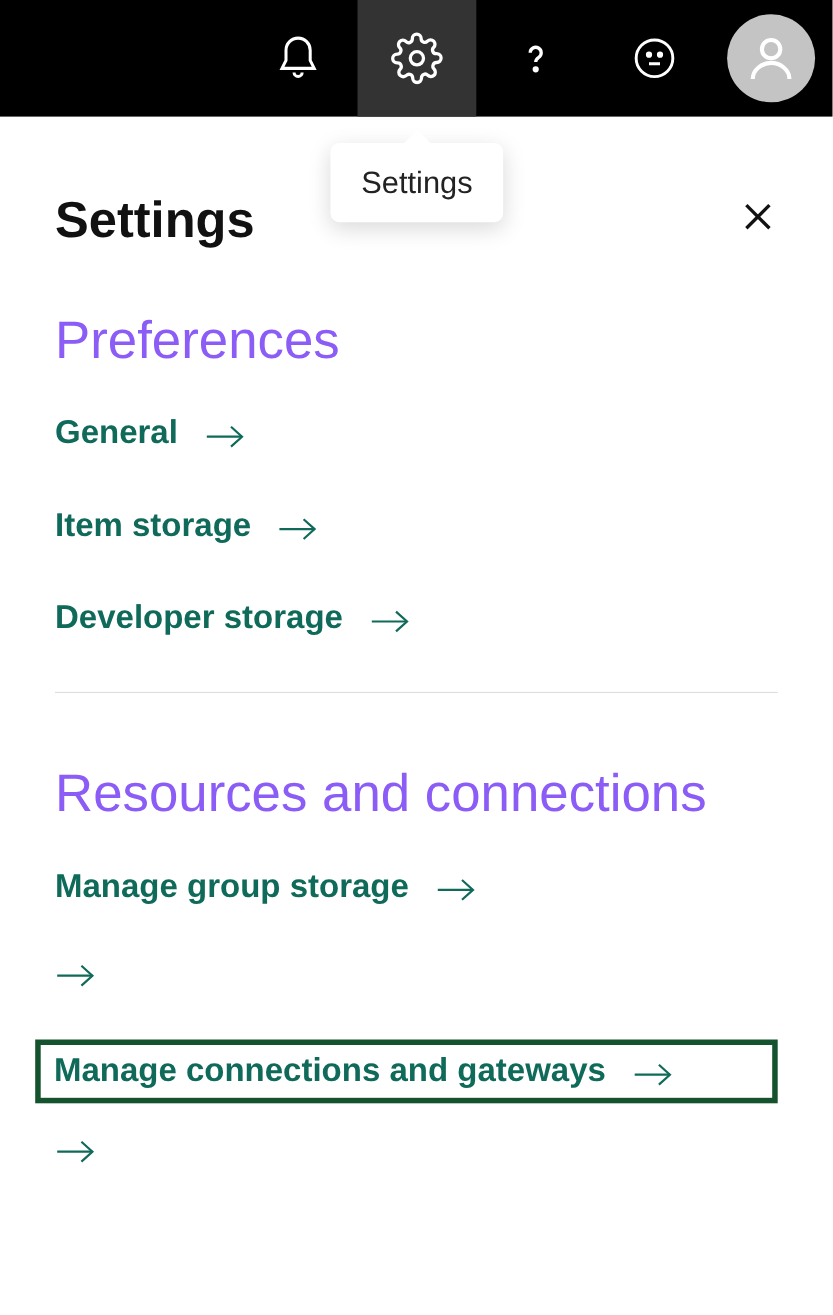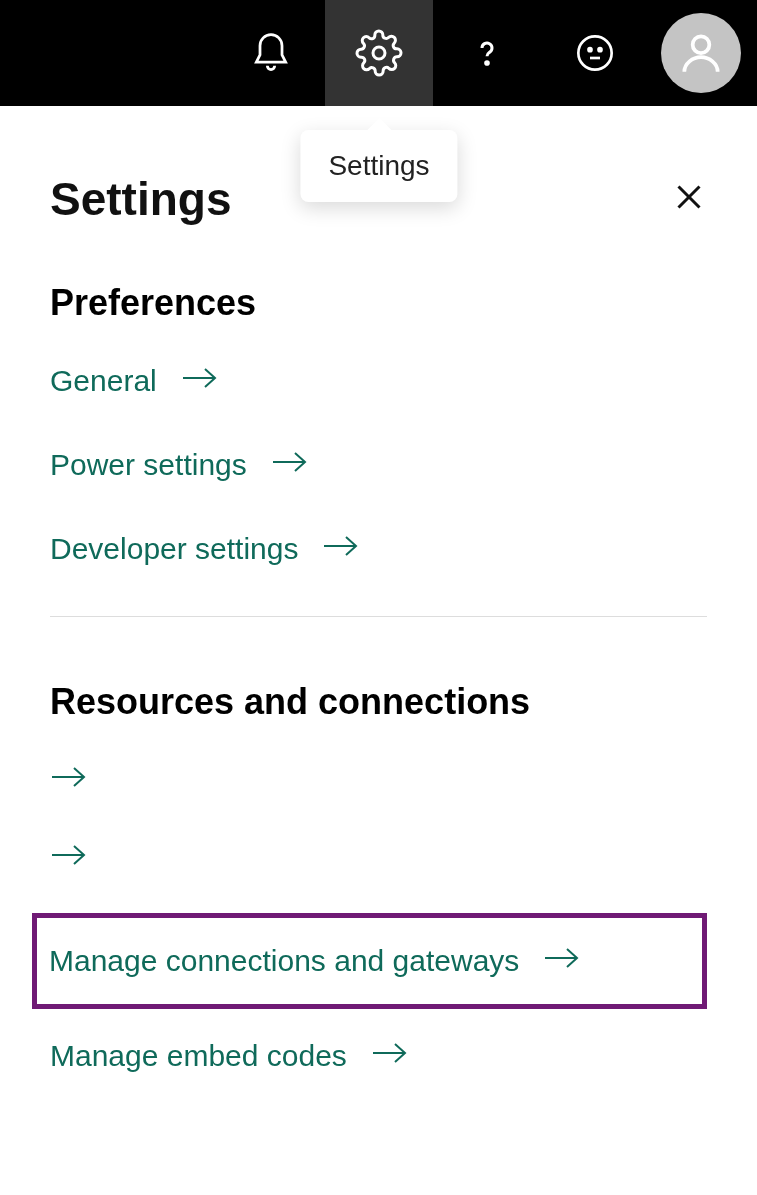--- a/index.html
+++ b/index.html
@@ -18,24 +18,24 @@
     .tooltip { position: absolute; top: 130px; left: 50%; transform: translateX(-50%); background: #fff; border-radius: 8px; padding: 20px 28px; font-size: 28px; font-weight: 400; color: #222; box-shadow: 0 6px 20px rgba(0,0,0,0.15); white-space: nowrap; }
     .tooltip::before { content: ""; position: absolute; top: -12px; left: 50%; transform: translateX(-50%); border-left: 14px solid transparent; border-right: 14px solid transparent; border-bottom: 14px solid #fff; }
 
     
     .panel { padding: 40px 50px 0 50px; }
     .panel-header { display: flex; justify-content: space-between; align-items: center; margin-top: 26px; margin-bottom: 56px; }
     .panel-title { font-size: 46px; font-weight: 700; color: #111; }
 
     .close-x { cursor: pointer; }
 
-    .section-title { font-size: 36px; font-weight: 700; color: #000000; margin-bottom: 40px; }
+    .section-title { font-size: 48px; font-weight: 400; color: #8b5cf6; margin-bottom: 40px; }
 
-    .link-row { display: flex; align-items: flex-start; gap: 24px; margin-bottom: 50px; color: #0f6a5a; cursor: pointer; font-size: 30px; font-weight: 400; }
-    .link-row.highlight { border: 5px solid #701a75; padding: 26px 12px; margin-left: -18px; margin-bottom: 30px; margin-top: -6px; }
+    .link-row { display: flex; align-items: flex-end; gap: 24px; margin-bottom: 50px; color: #0f6a5a; cursor: pointer; font-size: 30px; font-weight: 700; }
+    .link-row.highlight { border: 5px solid #14532d; padding: 7px 12px; margin-left: -18px; margin-bottom: 30px; margin-top: -6px; }
 
     .arrow-right { stroke: #0f6a5a; fill: none; }
 
     hr.sep { border: none; border-top: 1px solid #ddd; margin: 14px 0 64px 0; }
   </style>
 </head>
 <body>
 
 <div class="topbar">
   <div class="top-icon-wrap">
@@ -87,57 +87,57 @@
   <div class="section-title">Preferences</div>
 
   <div class="link-row">
     <span>General</span>
     <svg class="arrow-right" width="40" height="28" viewBox="0 0 40 24" stroke-width="2">
         <line x1="2" y1="12" x2="34" y2="12"></line>
         <polyline points="24,3 34,12 24,21"></polyline>
       </svg>
   </div>
   <div class="link-row">
-    <span>Power settings</span>
+    <span>Item storage</span>
     <svg class="arrow-right" width="40" height="28" viewBox="0 0 40 24" stroke-width="2">
         <line x1="2" y1="12" x2="34" y2="12"></line>
         <polyline points="24,3 34,12 24,21"></polyline>
       </svg>
   </div>
   <div class="link-row">
-    <span>Developer settings</span>
+    <span>Developer storage</span>
     <svg class="arrow-right" width="40" height="28" viewBox="0 0 40 24" stroke-width="2">
         <line x1="2" y1="12" x2="34" y2="12"></line>
         <polyline points="24,3 34,12 24,21"></polyline>
       </svg>
   </div>
 
   <hr class="sep">
 
   <div class="section-title">Resources and connections</div>
 
   <div class="link-row">
+    <span>Manage group storage</span>
     <svg class="arrow-right" width="40" height="28" viewBox="0 0 40 24" stroke-width="2">
         <line x1="2" y1="12" x2="34" y2="12"></line>
         <polyline points="24,3 34,12 24,21"></polyline>
       </svg>
   </div>
   <div class="link-row">
     <svg class="arrow-right" width="40" height="28" viewBox="0 0 40 24" stroke-width="2">
         <line x1="2" y1="12" x2="34" y2="12"></line>
         <polyline points="24,3 34,12 24,21"></polyline>
       </svg>
   </div>
   <div class="link-row highlight">
     <span>Manage connections and gateways</span>
     <svg class="arrow-right" width="40" height="28" viewBox="0 0 40 24" stroke-width="2">
         <line x1="2" y1="12" x2="34" y2="12"></line>
         <polyline points="24,3 34,12 24,21"></polyline>
       </svg>
   </div>
   <div class="link-row">
-    <span>Manage embed codes</span>
     <svg class="arrow-right" width="40" height="28" viewBox="0 0 40 24" stroke-width="2">
         <line x1="2" y1="12" x2="34" y2="12"></line>
         <polyline points="24,3 34,12 24,21"></polyline>
       </svg>
   </div>
 </div>
 
 </body></html>

